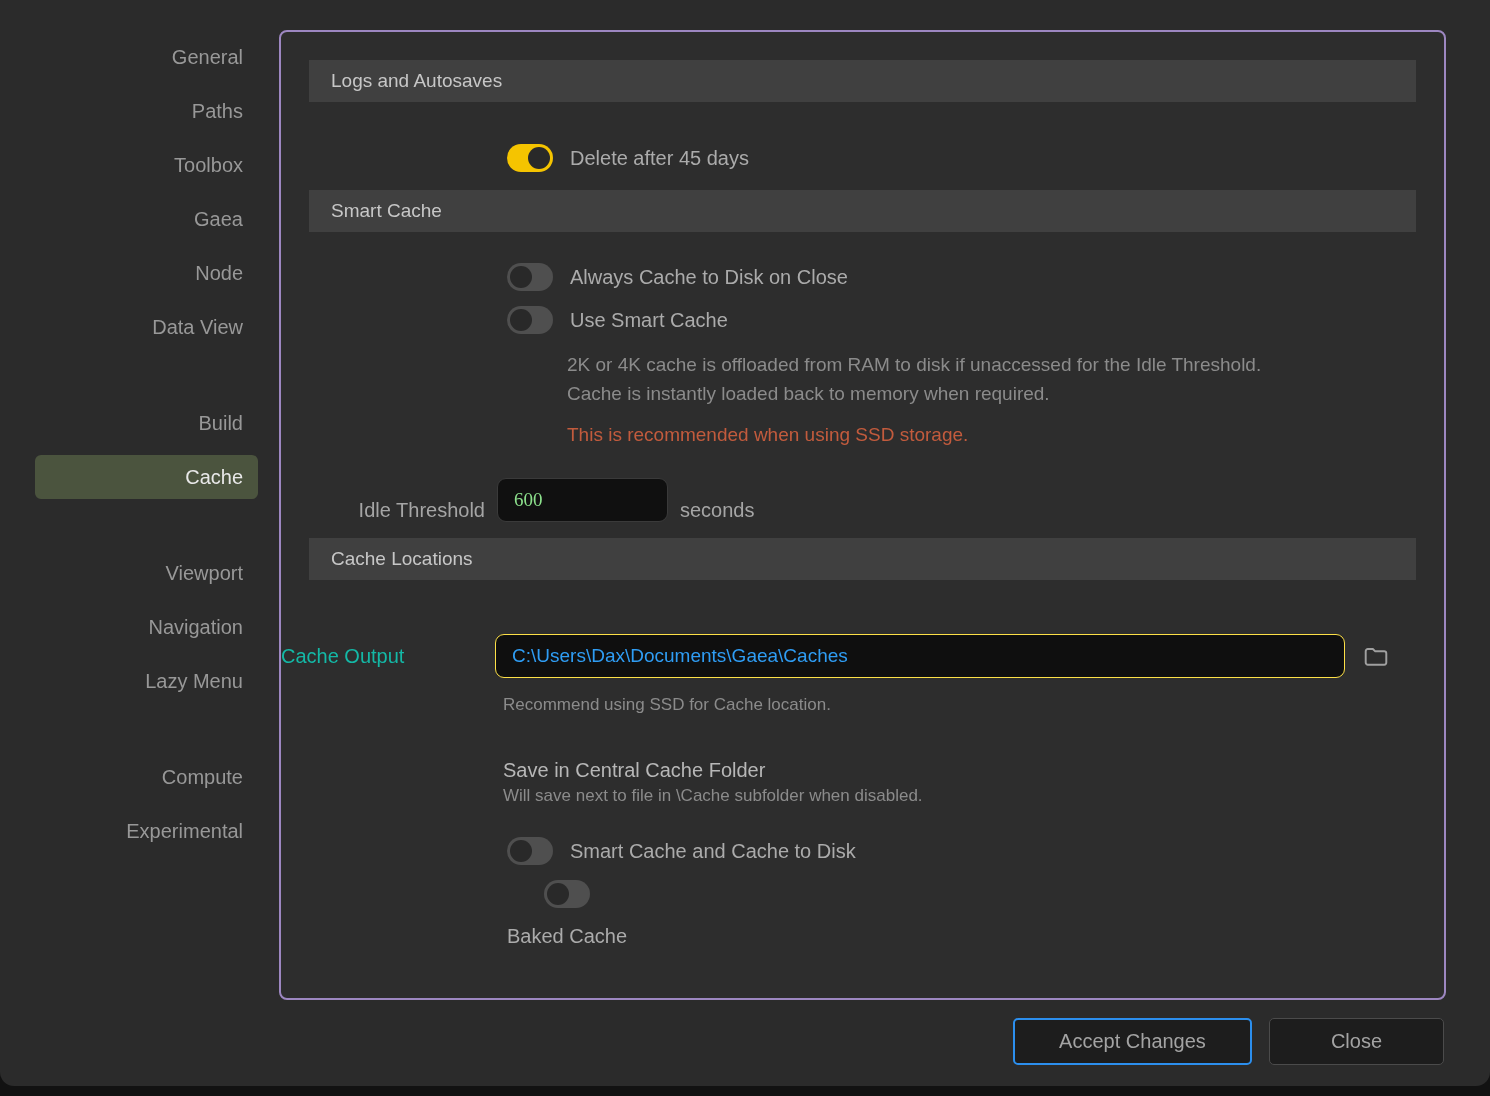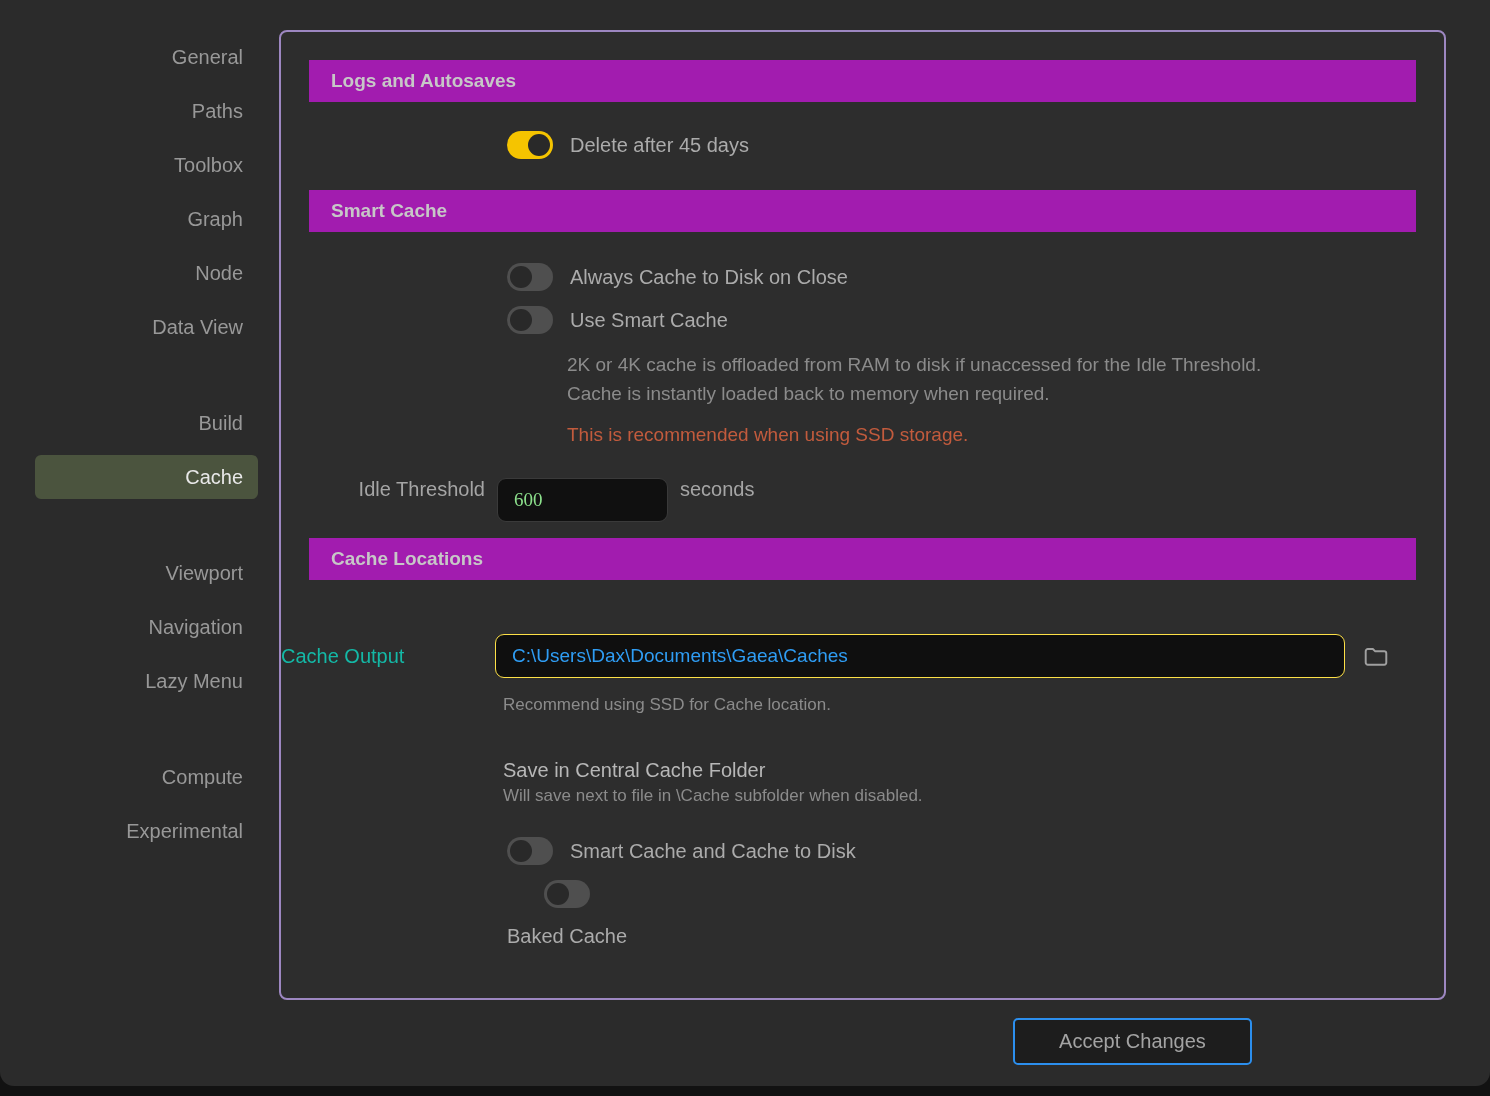--- a/index.html
+++ b/index.html
@@ -38,24 +38,24 @@
   
   .panel {
     position: absolute; left: 279px; top: 30px;
     width: 1167px; height: 970px;
     background: #2d2d2d;
     border: 2px solid #9d87c1;
     border-radius: 8px;
   }
   .section-bar {
     position: absolute; left: 28px; width: 1107px; height: 42px;
-    background: #a21caf;
+    background: #404040;
     display: flex; align-items: center;
     padding-left: 22px;
-    color: #c7c7c7; font-size: 19px; font-weight: 700;
+    color: #c7c7c7; font-size: 19px; font-weight: 400;
   }
   .bar-logs   { top: 28px; }
   .bar-smart  { top: 158px; }
   .bar-locations { top: 506px; }
 
   
   .toggle-row {
     position: absolute; left: 226px; height: 28px;
     display: flex; align-items: center; gap: 17px;
   }
@@ -67,41 +67,41 @@
     position: absolute; top: 3px;
     width: 22px; height: 22px; border-radius: 50%;
     background: #292929;
   }
   .toggle.on  { background: #f5c400; }
   .toggle.on .knob  { right: 3px; }
   .toggle.off { background: #4f4f4f; }
   .toggle.off .knob { left: 3px; }
   .toggle-label { color: #ababab; font-size: 20px; white-space: nowrap; }
 
-  .row-delete { top: 99px; align-items: center; }
+  .row-delete { top: 112px; align-items: center; }
   .row-always { top: 231px; }
   .row-usesmart { top: 274px; }
   .row-smartdisk { top: 805px; }
   .row-baked { top: 848px; flex-direction: column; }
 
   
   .desc {
     position: absolute; left: 286px; top: 318px;
     color: #8b8b8b; font-size: 19px; line-height: 29px;
     white-space: nowrap;
   }
   .recommend {
     position: absolute; left: 286px; top: 392px;
     color: #c25b3d; font-size: 19px; white-space: nowrap;
   }
 
   
   .idle-row {
     position: absolute; left: 0; top: 446px; height: 44px;
-    display: flex; align-items: flex-start;
+    display: flex; align-items: flex-end;
   }
   .idle-label {
     width: 204px; text-align: right;
     color: #a5a5a5; font-size: 20px;
   }
   .num-input {
     margin-left: 12px;
     width: 171px; height: 44px;
     background: #101010;
     border: 1px solid #3a3a3a;
@@ -166,21 +166,21 @@
 </style>
 </head>
 <body>
 
 <div class="window">
 
   <nav class="sidebar">
     <div class="side-item">General</div>
     <div class="side-item">Paths</div>
     <div class="side-item">Toolbox</div>
-    <div class="side-item">Graph</div>
+    <div class="side-item">Gaea</div>
     <div class="side-item">Node</div>
     <div class="side-item">Data View</div>
     <div class="side-spacer"></div>
     <div class="side-item">Build</div>
     <div class="side-item selected">Cache</div>
     <div class="side-spacer"></div>
     <div class="side-item">Viewport</div>
     <div class="side-item">Navigation</div>
     <div class="side-item">Lazy Menu</div>
     <div class="side-spacer"></div>
@@ -263,14 +263,15 @@
     <div class="toggle-row row-baked">
       <div class="toggle off">
           <div class="knob"></div>
         </div>
       <span class="toggle-label">Baked Cache</span>
     </div>
 
   </section>
 
   <button class="btn btn-accept">Accept Changes</button>
+  <button class="btn btn-close">Close</button>
 
 </div>
 
 </body></html>

